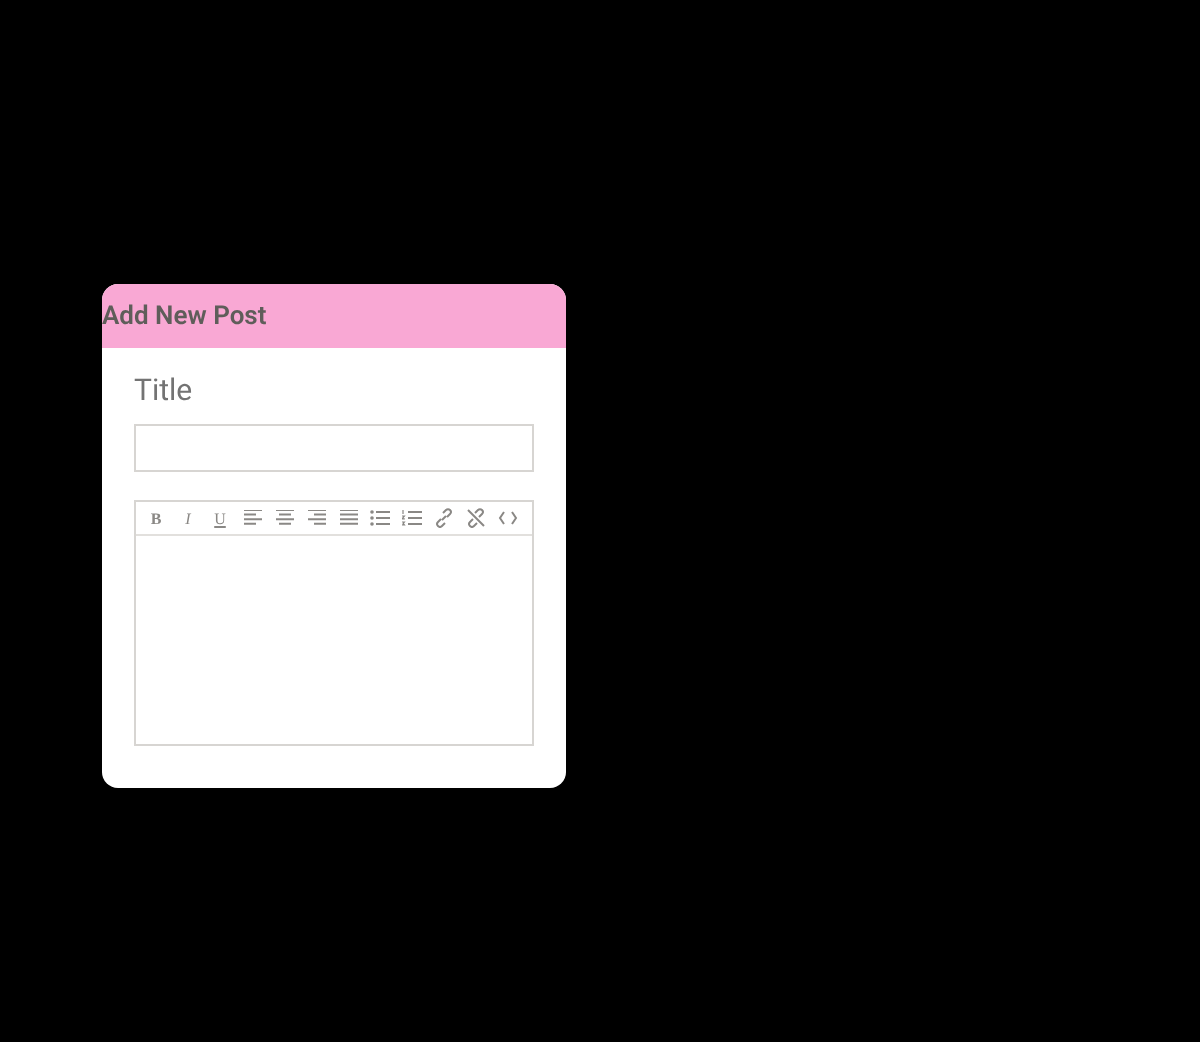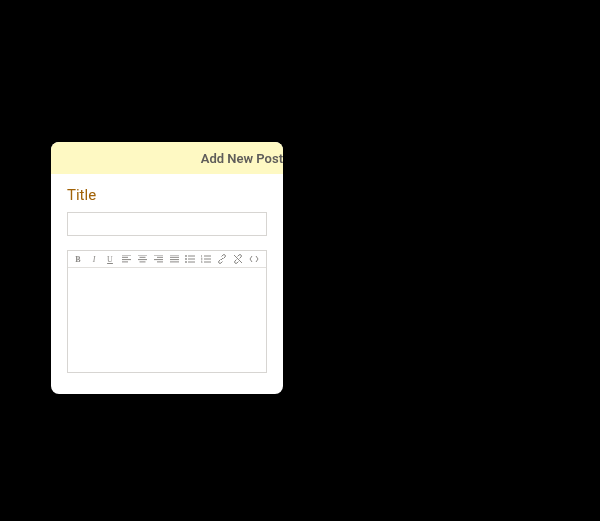--- a/index.html
+++ b/index.html
@@ -15,35 +15,35 @@
       left: 51px;
       top: 142px;
       width: 232px;
       height: 252px;
       background: #fff;
       border-radius: 8px;
       box-shadow: 0 2px 10px rgba(0,0,0,0.1);
       overflow: hidden;
     }
     .panel-header {
-      background: #fef9c3;
+      background: #f9a8d4;
       height: 32px;
       display: flex;
       align-items: center;
-      justify-content: flex-end;
+      justify-content: flex-start;
       font-size: 13px;
       font-weight: 600;
       color: #5f5d5a;
     }
     .panel-body {
       padding: 12px 16px 16px 16px;
     }
     .title-label {
       font-size: 15px;
-      color: #a16207;
+      color: #737373;
       margin-bottom: 8px;
     }
     .title-input {
       width: 100%;
       height: 24px;
       border: 1px solid #d7d5d2;
       background: #fff;
       font-size: 12px;
       padding: 0 6px;
     }

